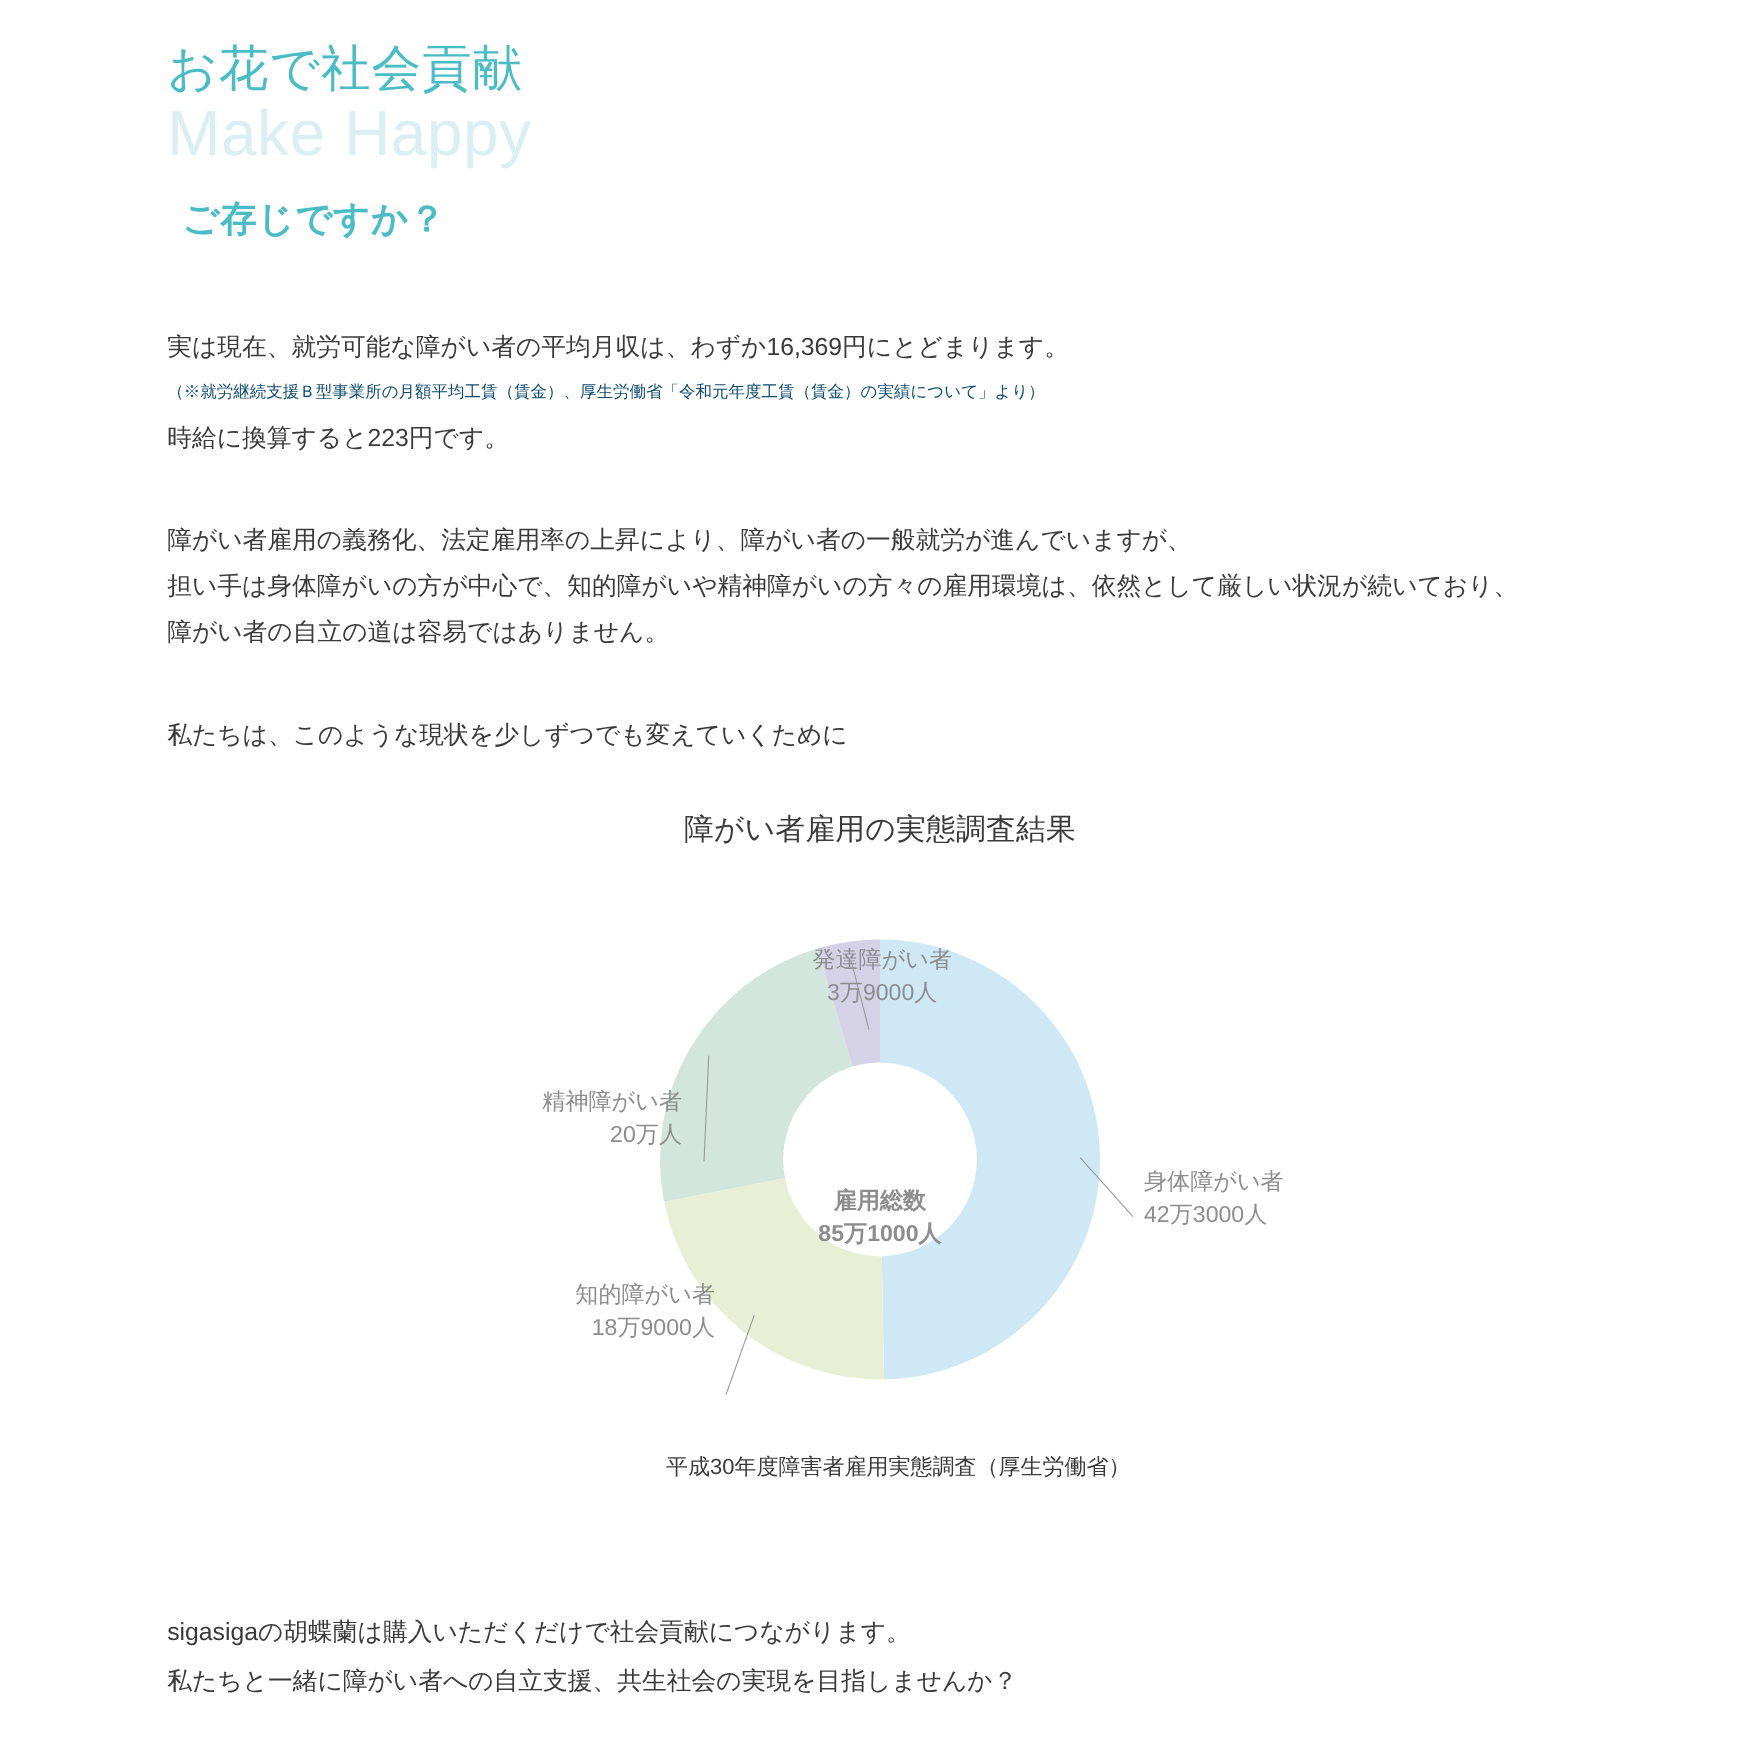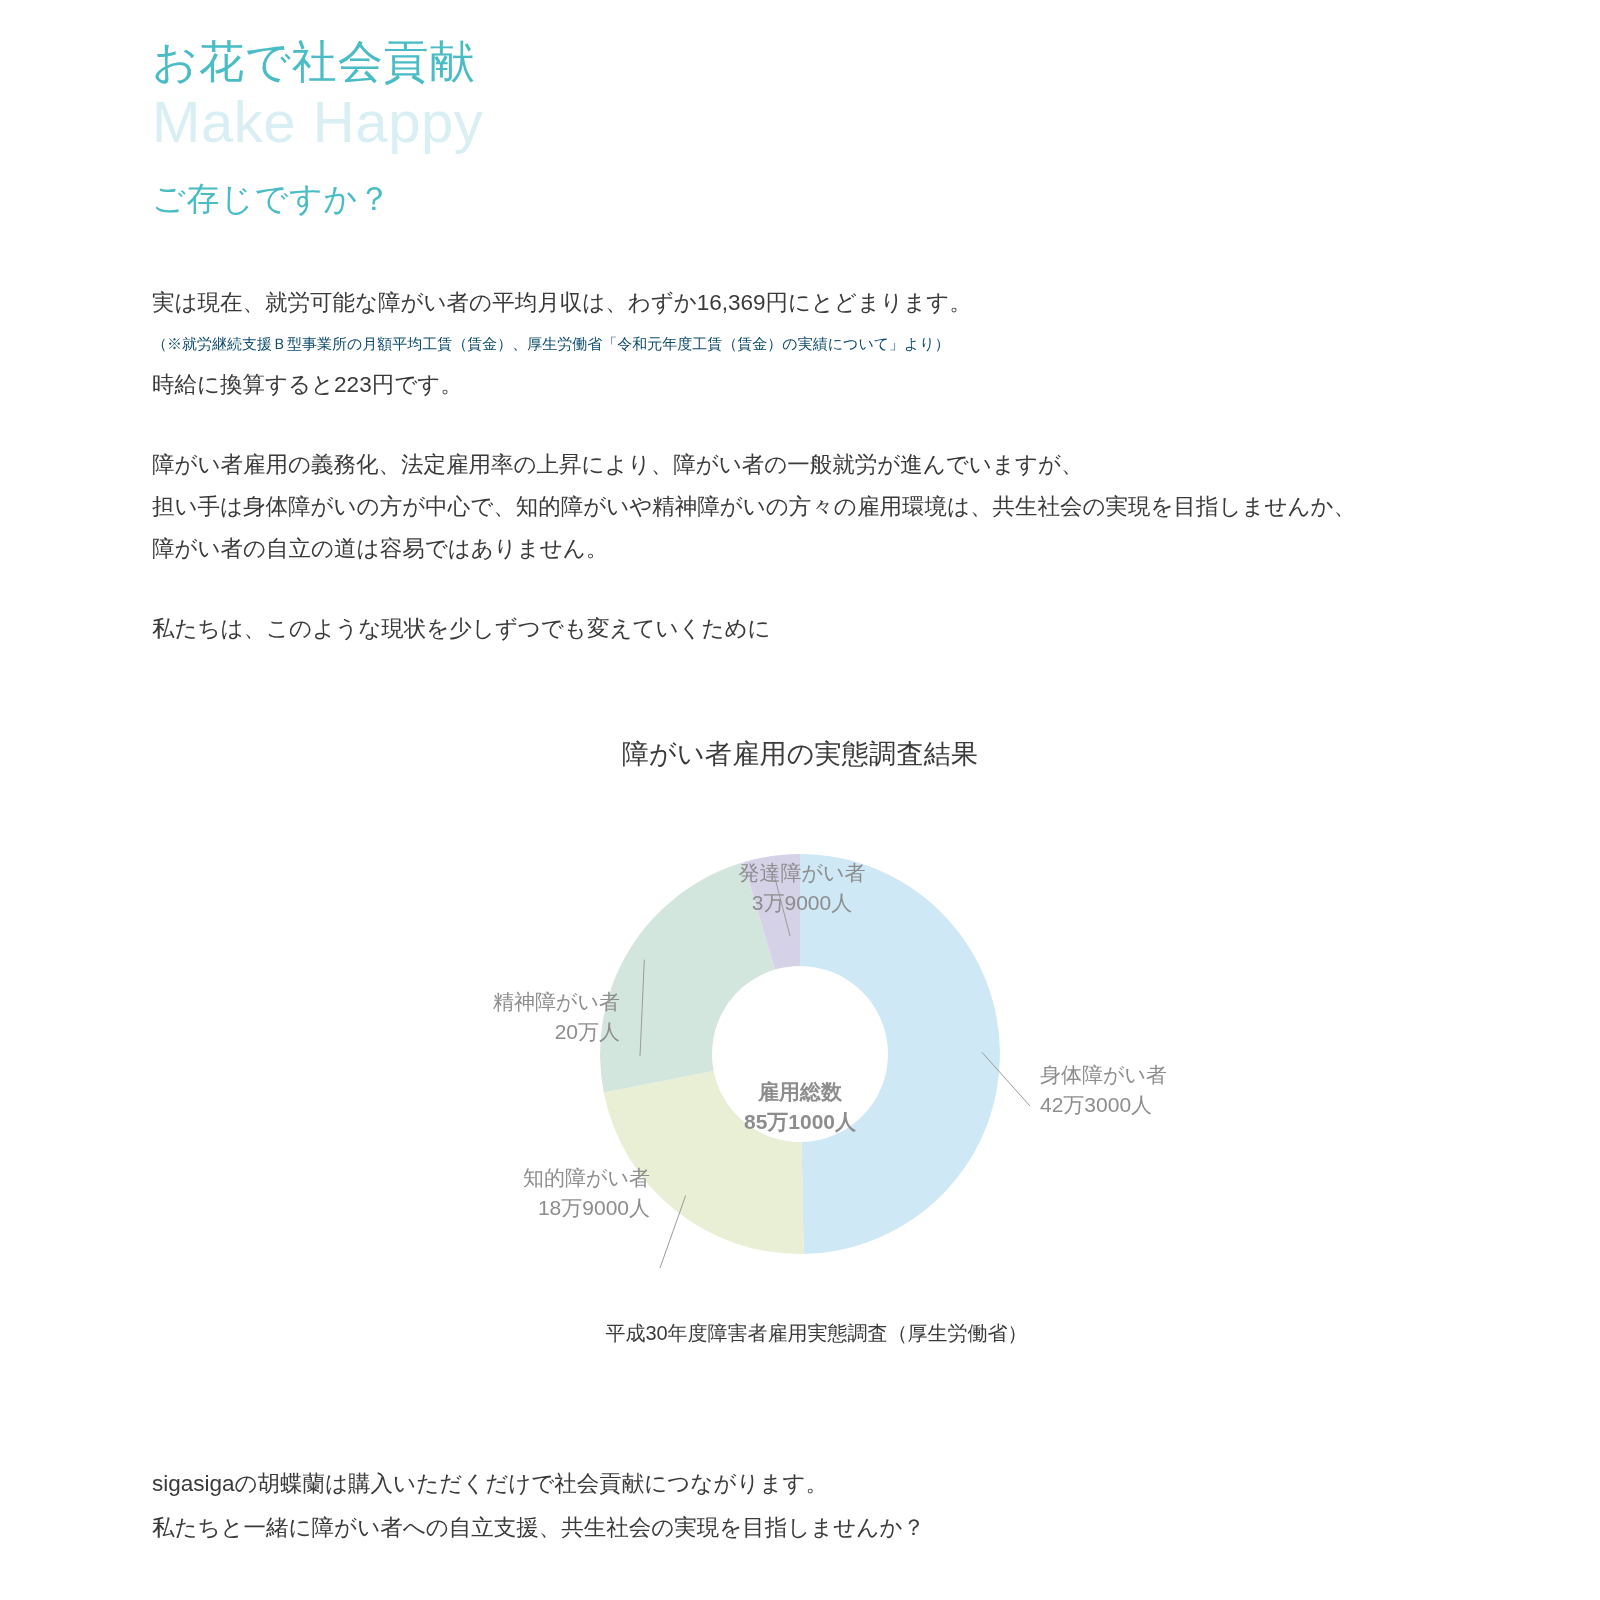--- a/index.html
+++ b/index.html
@@ -42,38 +42,38 @@
     line-height: 1.12;
     color: #d9eff3;
     letter-spacing: 0.01em;
     font-weight: 400;
     margin: 0;
     margin-top: 2px;
   }
   .subtitle {
     font-size: 33px;
     color: #49bcc6;
-    margin: 0;
+    margin: 14px;
     margin-top: 22px;
-    font-weight: 400;
+    font-weight: 700;
     letter-spacing: 0.02em;
   }
 
   
   .copy {
     position: absolute;
     left: 152px;
     top: 278px;
     width: 1320px;
     font-size: 22.5px;
     line-height: 1.0;
     color: #3a3a3a;
   }
   .copy p {
-    margin: 4px 0 0 0;
+    margin: 17px 0 0 0;
   }
   .line {
     display: block;
     line-height: 42px;
     white-space: nowrap;
   }
   .line.small {
     font-size: 15px;
     line-height: 40px;
     color: #0c4a6e;
@@ -163,21 +163,21 @@
 
   <div class="copy">
     <p>
       <span class="line">実は現在、就労可能な障がい者の平均月収は、わずか16,369円にとどまります。</span>
       <span class="line small">（※就労継続支援Ｂ型事業所の月額平均工賃（賃金）、厚生労働省「令和元年度工賃（賃金）の実績について」より）</span>
       <span class="line">時給に換算すると223円です。</span>
     </p>
     <span class="gap"></span>
     <p>
       <span class="line">障がい者雇用の義務化、法定雇用率の上昇により、障がい者の一般就労が進んでいますが、</span>
-      <span class="line">担い手は身体障がいの方が中心で、知的障がいや精神障がいの方々の雇用環境は、共生社会の実現を目指しませんか、</span>
+      <span class="line">担い手は身体障がいの方が中心で、知的障がいや精神障がいの方々の雇用環境は、依然として厳しい状況が続いており、</span>
       <span class="line">障がい者の自立の道は容易ではありません。</span>
     </p>
     <span class="gap"></span>
     <p>
       <span class="line">私たちは、このような現状を少しずつでも変えていくために</span>
     </p>
   </div>
 
   <div class="chart-block">
     <div class="chart-title">障がい者雇用の実態調査結果</div>

